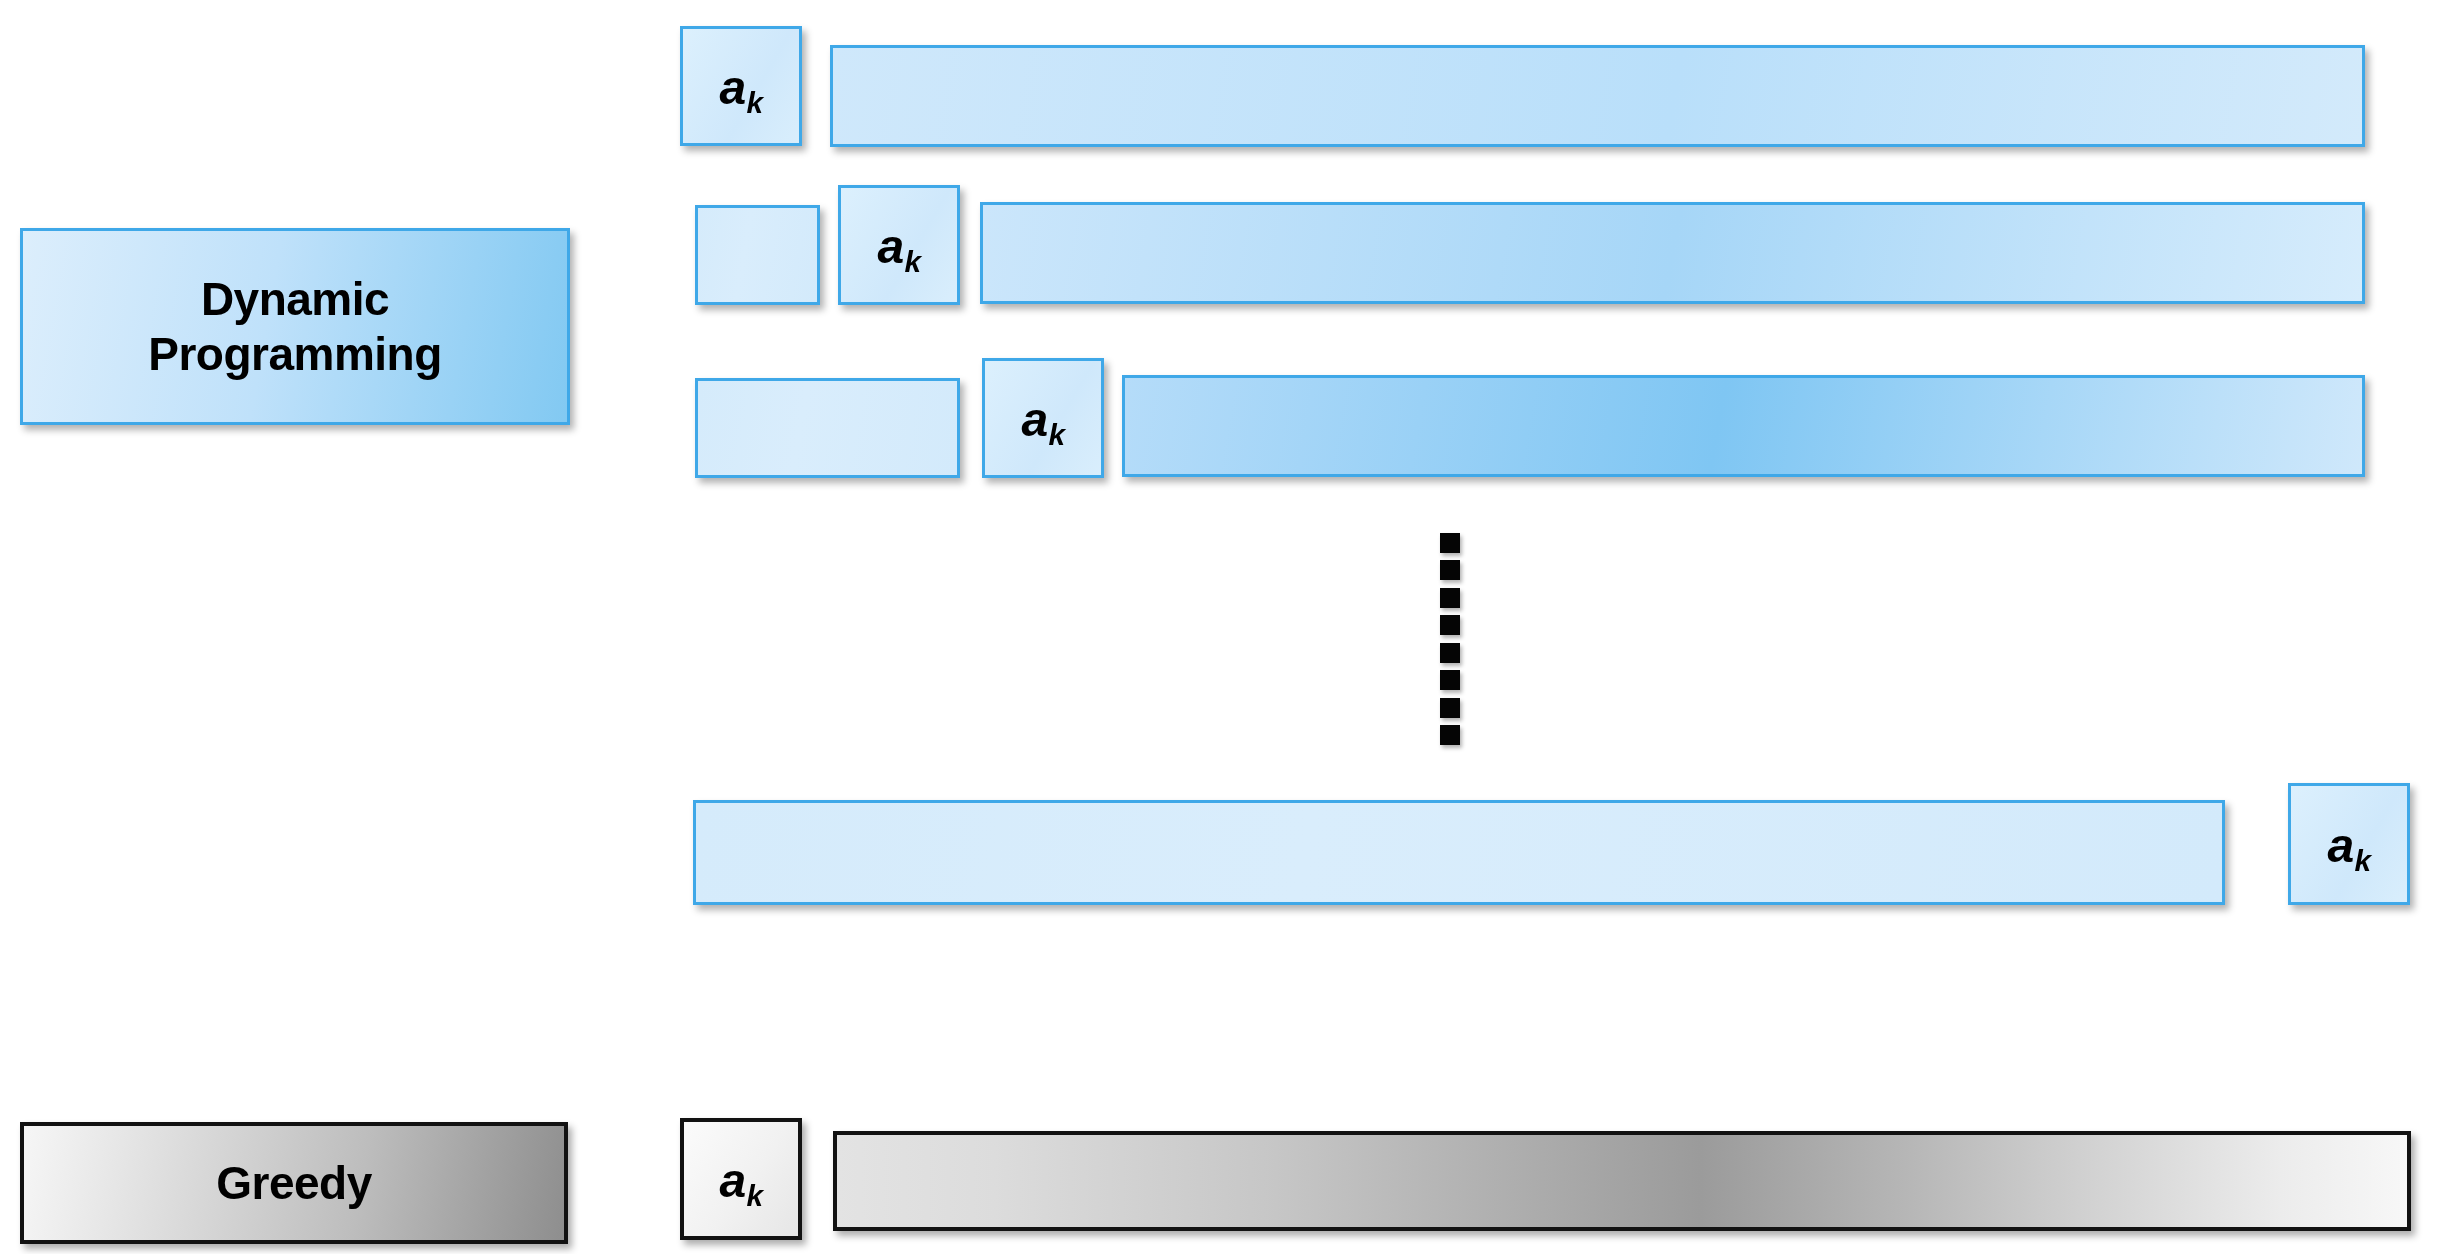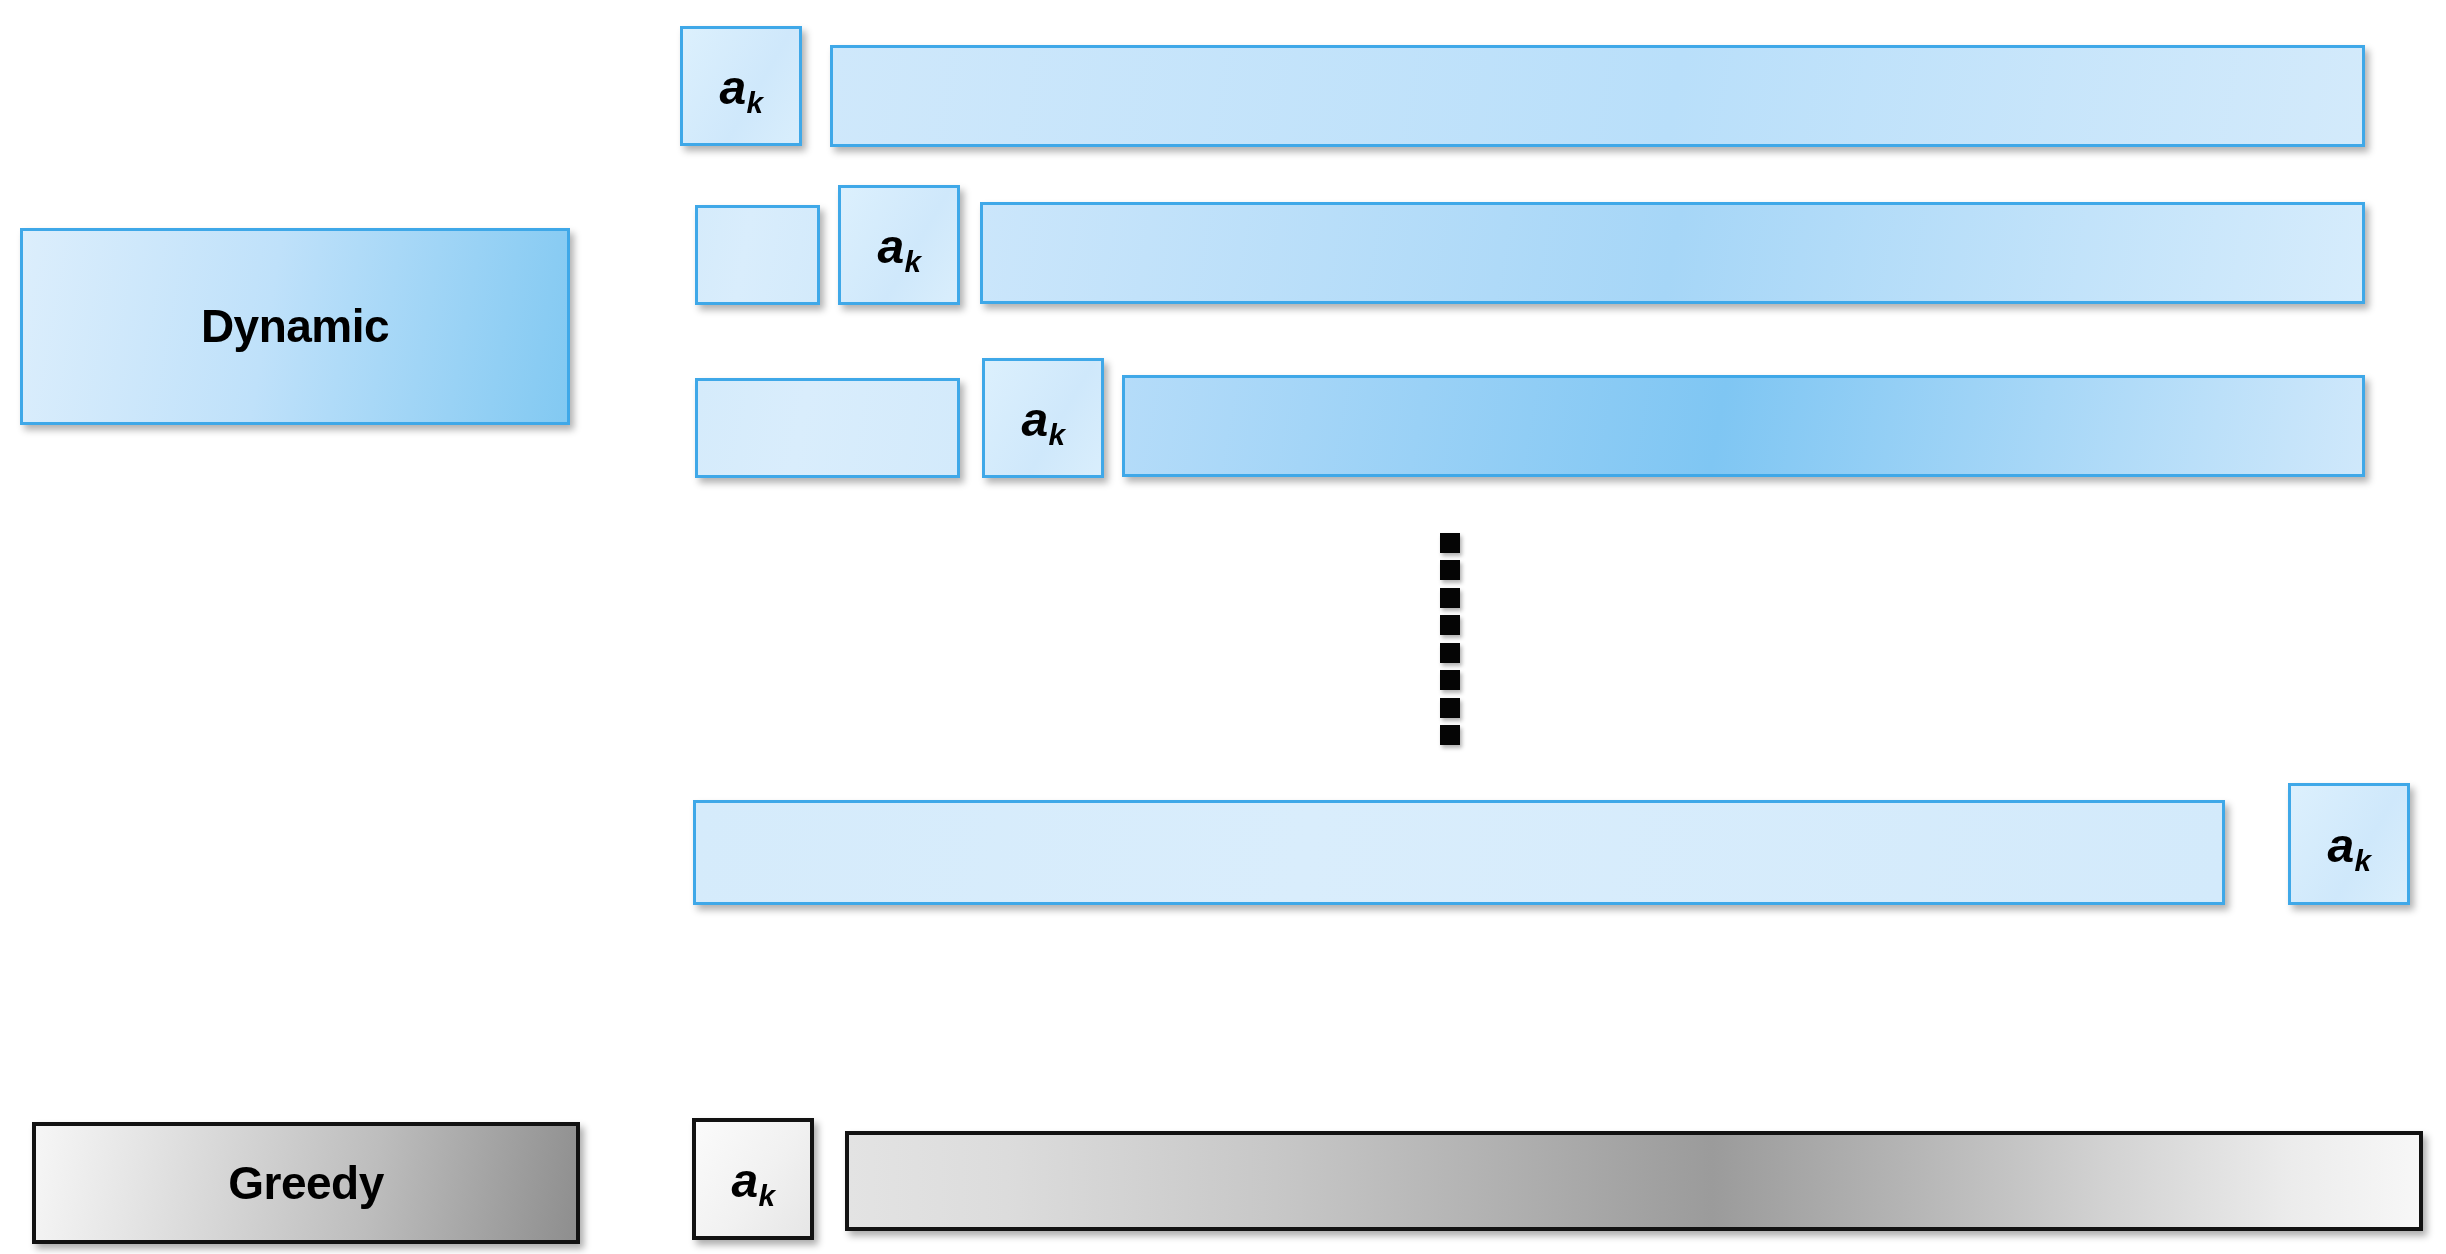--- a/index.html
+++ b/index.html
@@ -44,21 +44,20 @@
   .blue-fill-square {
     background: linear-gradient(120deg, #dcf0fd 0%, #cfe8fb 60%, #d9eefc 100%);
   }
   .blue-fill-label {
     background: linear-gradient(100deg, #dceefc 0%, #bfe1fa 45%, #82c9f2 100%);
   }
 
   
   .gray-border {
     border: 4px solid #121212;
-    margin-left: 12px;
   }
   .gray-shadow {
     box-shadow: 4px 5px 7px rgba(0,0,0,0.32);
   }
   .gray-fill-label {
     background: linear-gradient(100deg, #f6f6f6 0%, #e6e6e6 18%, #bdbdbd 62%, #8e8e8e 100%);
   }
   .gray-fill-square {
     background: linear-gradient(125deg, #fbfbfb 0%, #f1f1f1 55%, #e6e6e6 100%);
   }
@@ -130,20 +129,21 @@
     box-shadow: 2px 3px 4px rgba(0,0,0,0.30);
   }
 </style>
 </head>
 <body>
 
 <div id="canvas">
 
   <div class="abs blue-border blue-shadow blue-fill-label label-text" style="left:20px; top:228px; width:550px; height:197px;">
     <span>Dynamic</span>
+    <span>Programming</span>
   </div>
 
   <div class="abs blue-border blue-shadow blue-fill-square ak-cell" style="left:680px; top:26px; width:122px; height:120px;">
     <span class="ak"><span>a</span><sub>k</sub></span>
   </div>
   <div class="abs blue-border blue-shadow blue-fill-soft" style="left:830px; top:45px; width:1535px; height:102px;"></div>
 
   <div class="abs blue-border blue-shadow blue-fill-pale" style="left:695px; top:205px; width:125px; height:100px;"></div>
   <div class="abs blue-border blue-shadow blue-fill-square ak-cell" style="left:838px; top:185px; width:122px; height:120px;">
     <span class="ak"><span>a</span><sub>k</sub></span>

